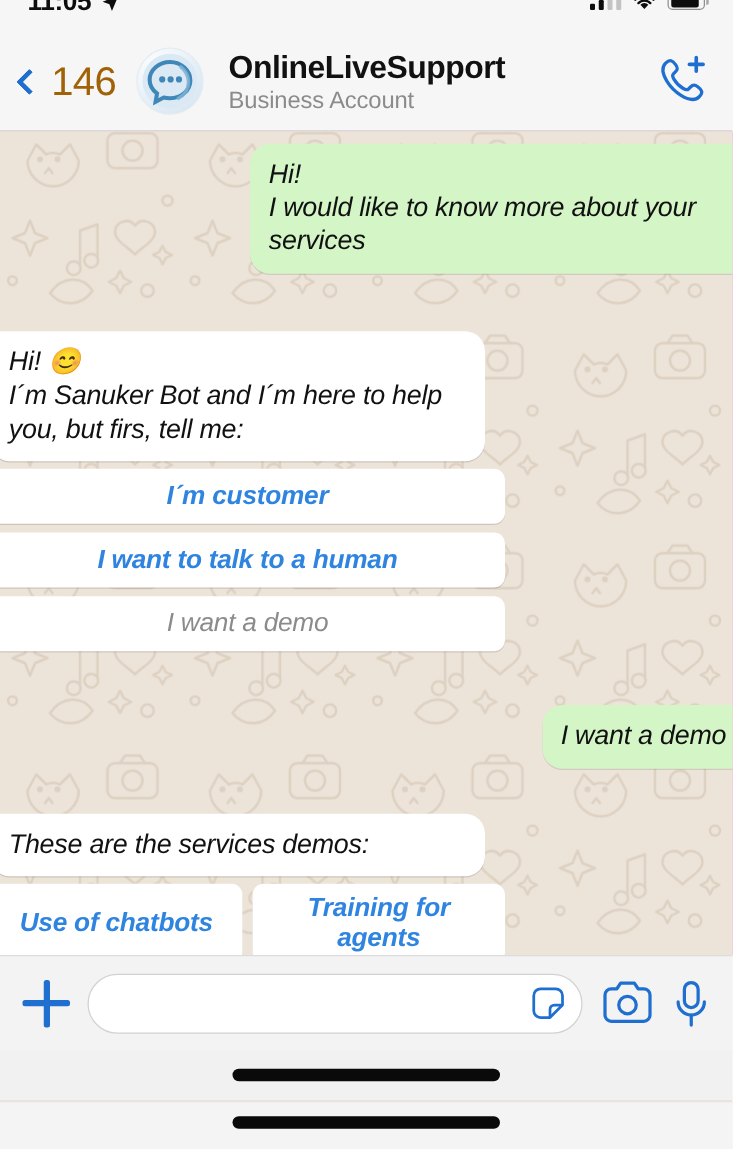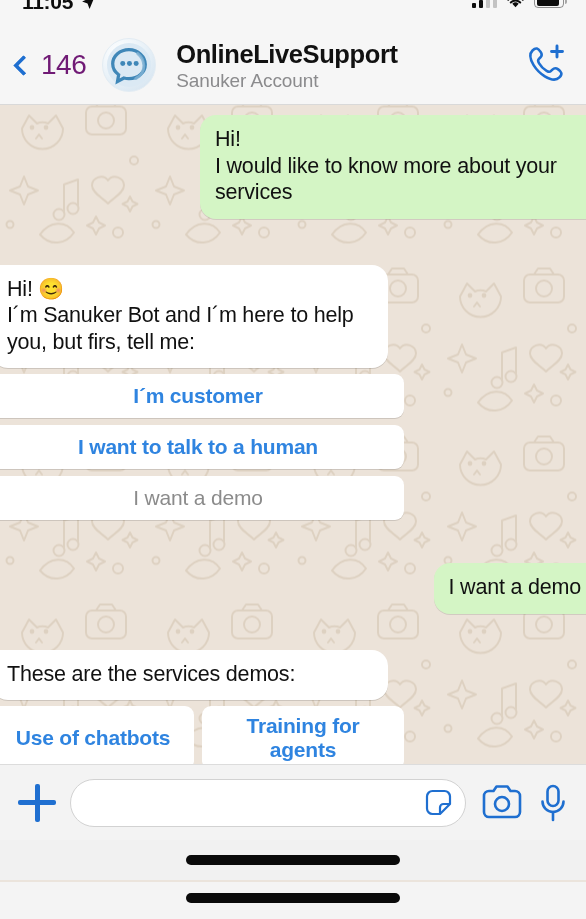--- a/index.html
+++ b/index.html
@@ -92,22 +92,22 @@
   }
   .chev {
     width: 15px; height: 15px;
     border-left: 4.5px solid #1f6fd0;
     border-bottom: 4.5px solid #1f6fd0;
     transform: rotate(45deg);
     border-radius: 1.5px;
     margin-left: 6px;
   }
   .back-count {
-    font-size: 28px;
-    color: #701a75;
+    font-size: 32px;
+    color: #a16207;
     letter-spacing: -0.5px;
     margin-left: 2px;
   }
   .avatar {
     width: 54px; height: 54px;
     border-radius: 50%;
     margin-left: 16px;
     flex: 0 0 54px;
     background: radial-gradient(circle at 32% 28%, #ffffff 0%, #eaf2f8 48%, #cfe0ee 100%);
     display: flex; align-items: center; justify-content: center;
@@ -137,20 +137,21 @@
     letter-spacing: -0.1px;
   }
   .call-btn { flex: 0 0 auto; cursor: pointer; margin-left: 6px; }
 
   
   .chat {
     flex: 1 1 auto;
     position: relative;
     overflow: hidden;
     background-color: #ec4899;
+    font-style: italic;
   }
   .chat-bg {
     position: absolute;
     inset: 0;
     background-color: #ece3d9;
     opacity: 1;
   }
   .chat-bg svg { position: absolute; inset: 0; width: 100%; height: 100%; }
   .chat-inner {
     position: relative;
@@ -307,21 +308,21 @@
         <path d="M24 8 C14.6 8 7 14.6 7 22.8 c0 4.6 2.4 8.7 6.2 11.4 l-1.2 7 6.7 -3.6 a22 22 0 0 0 5.3 .6 c9.4 0 17 -6.6 17 -14.8 S33.4 8 24 8 Z" fill="none" stroke="#3f87b8" stroke-width="3.4"></path>
         <path d="M33 12 a17 17 0 0 1 6.5 12.5 c0 6 -3.4 11.2 -8.5 13.7" fill="none" stroke="#7fb2d3" stroke-width="3" stroke-linecap="round" opacity=".85"></path>
         <circle cx="17.5" cy="22.5" r="2.6" fill="#3f87b8"></circle>
         <circle cx="24.5" cy="22.5" r="2.6" fill="#3f87b8"></circle>
         <circle cx="31.5" cy="22.5" r="2.6" fill="#3f87b8"></circle>
       </svg>
     </div>
 
     <div class="title-wrap">
       <div class="acct-name">OnlineLiveSupport</div>
-      <div class="acct-sub">Sanuker Account</div>
+      <div class="acct-sub">Business Account</div>
     </div>
 
     <div class="call-btn">
       <svg width="46" height="42" viewBox="0 0 46 42">
         <path d="M8.5 8.5 c3.5 -3.5 5.6 -2 8 1.2 c2 2.6 1.6 4 -.2 5.8 l-1.6 1.6 c-1 1 -.8 2.2 .4 4.2 c1.7 2.9 4.6 5.8 7.5 7.5 c2 1.2 3.2 1.4 4.2 .4 l1.6 -1.6 c1.8 -1.8 3.2 -2.2 5.8 -.2 c3.2 2.4 4.7 4.5 1.2 8 c-3.2 3.2 -8.4 2.7 -14.6 -1.1 c-4.5 -2.8 -8.4 -6.7 -11.2 -11.2 C5.8 16.9 5.3 11.7 8.5 8.5 Z" fill="none" stroke="#1f6fd0" stroke-width="2.6" stroke-linejoin="round"></path>
         <path d="M33 4 v11 M27.5 9.5 h11" stroke="#1f6fd0" stroke-width="2.9" stroke-linecap="round"></path>
       </svg>
     </div>
   </div>
 

